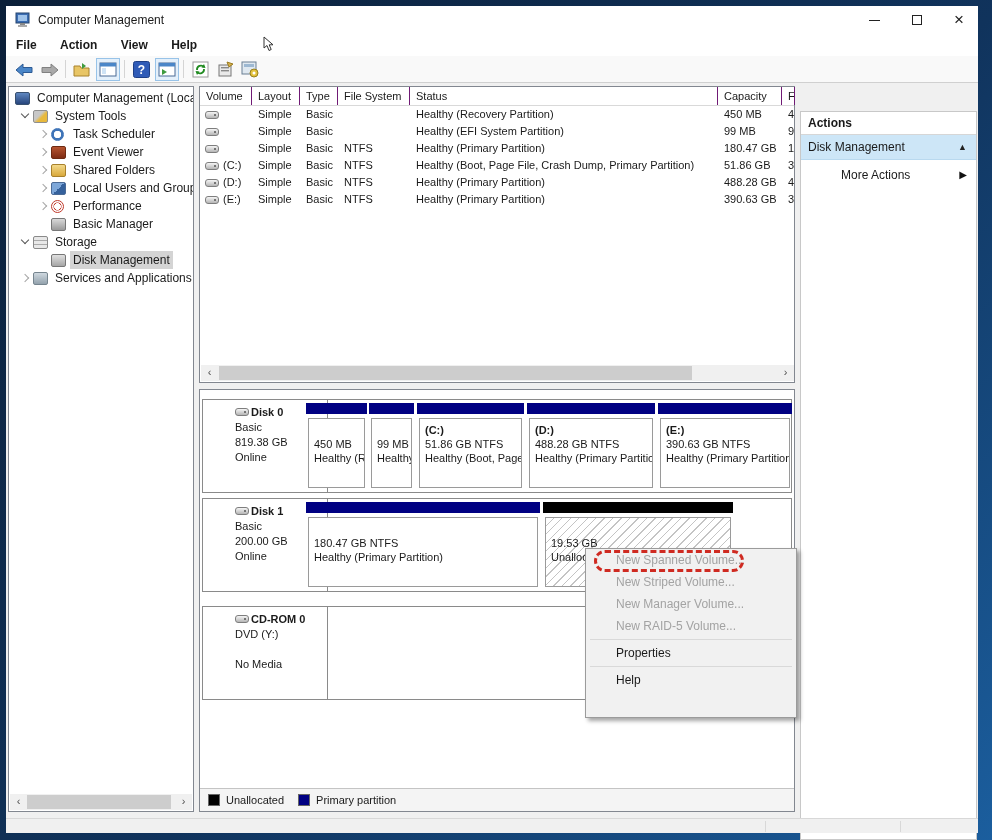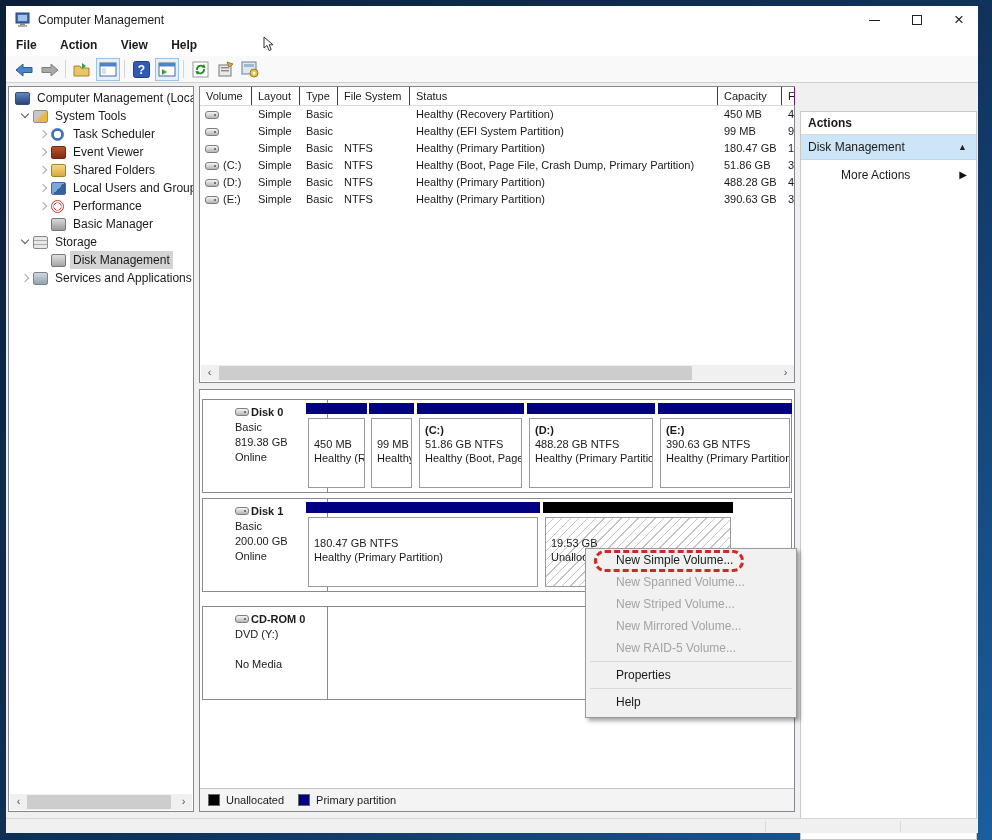--- a/index.html
+++ b/index.html
@@ -479,23 +479,22 @@
     </div>
   </div>
 
   <div class="statusbar">
     <div class="sb-sep" style="left:759px;"></div>
     <div class="sb-sep" style="left:894px;"></div>
   </div>
 </div>
 
 <div class="ctx-menu">
-  <div class="cm-item">New Simple Volume...</div>
   <div class="cm-item disabled">New Spanned Volume...</div>
   <div class="cm-item disabled">New Striped Volume...</div>
-  <div class="cm-item disabled">New Mirrored Volume...</div>
+  <div class="cm-item disabled">New Manager Volume...</div>
   <div class="cm-item disabled">New RAID-5 Volume...</div>
   <div class="cm-sep"></div>
   <div class="cm-item">Properties</div>
   <div class="cm-sep"></div>
   <div class="cm-item">Help</div>
   <div class="annotation"></div>
 </div>
 
 </body></html>

